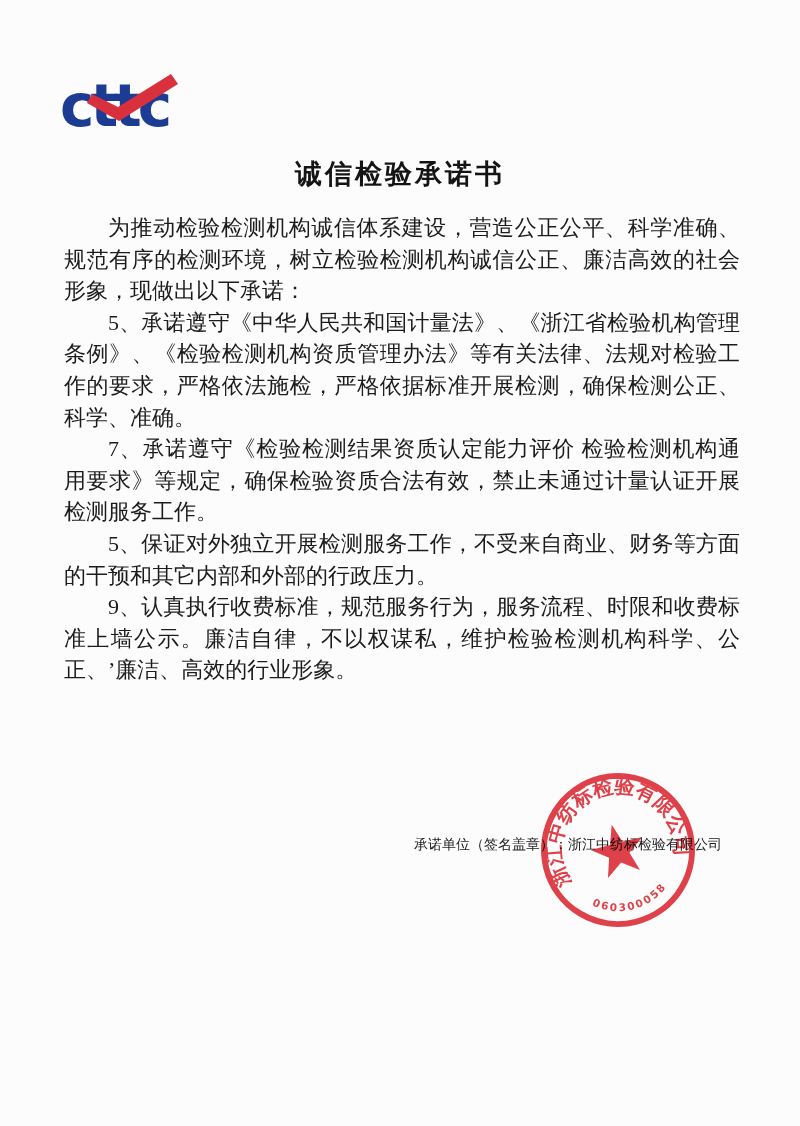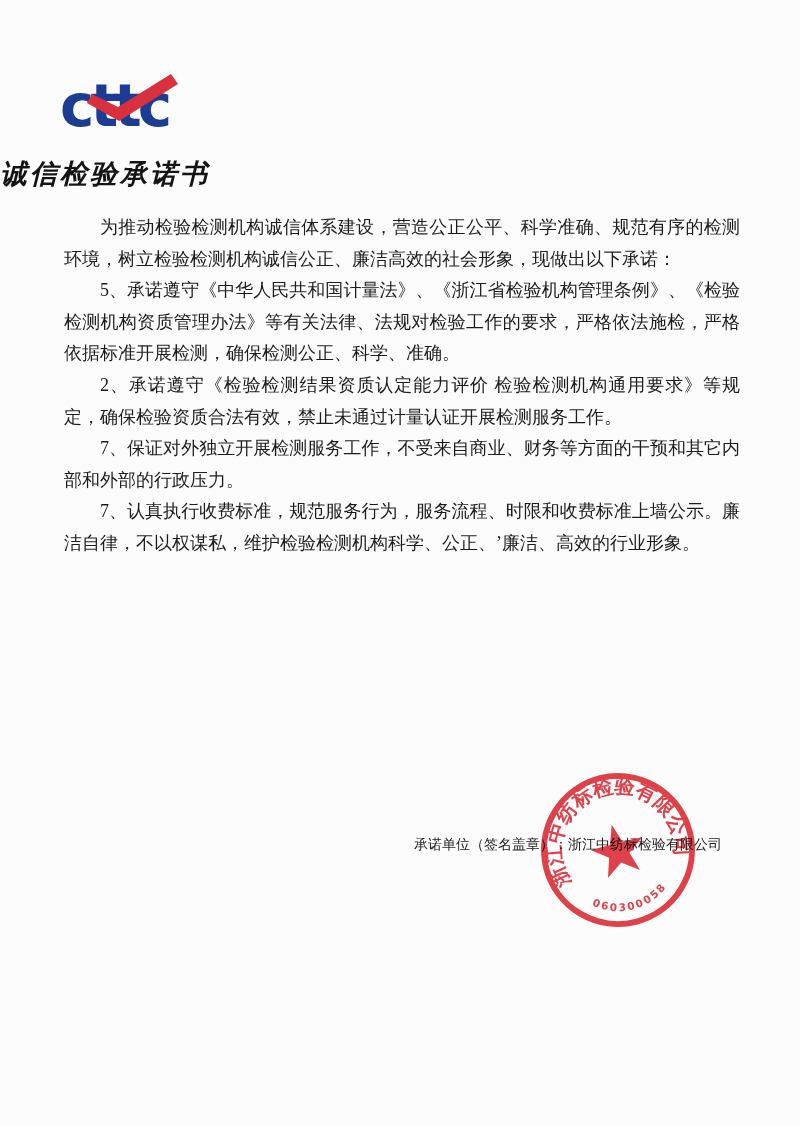--- a/index.html
+++ b/index.html
@@ -31,34 +31,33 @@
     letter-spacing: -4px;
     fill: #1b3c92;
   }
   
   .title {
     margin: 0;
     position: absolute;
     top: 156px;
     left: 0;
     width: 100%;
-    text-align: left;
+    text-align: center;
     font-size: 27px;
     font-weight: bold;
     letter-spacing: 3px;
     color: #141414;
-    font-style: italic;
   }
   
   .body {
     position: absolute;
     top: 212px;
     left: 64px;
     width: 676px;
-    font-size: 18px;
+    font-size: 22px;
     line-height: 31.6px;
     text-align: justify;
   }
   .body p {
     margin: 0;
     text-indent: 2em;
   }
   
   .signature {
     position: absolute;
@@ -110,23 +109,23 @@
   <svg class="logo" viewBox="0 0 140 62" aria-label="cttc logo">
     <text class="logo-text" x="0" y="52">cttc</text>
     <polygon class="logo-check" points="32,20 58,33 111,0 118,10 59,47 27,29"></polygon>
   </svg>
 
   <h1 class="title">诚信检验承诺书</h1>
 
   <div class="body">
     <p>为推动检验检测机构诚信体系建设，营造公正公平、科学准确、规范有序的检测环境，树立检验检测机构诚信公正、廉洁高效的社会形象，现做出以下承诺：</p>
     <p>5、承诺遵守《中华人民共和国计量法》、《浙江省检验机构管理条例》、《检验检测机构资质管理办法》等有关法律、法规对检验工作的要求，严格依法施检，严格依据标准开展检测，确保检测公正、科学、准确。</p>
-    <p>2、承诺遵守《检验检测结果资质认定能力评价 检验检测机构通用要求》等规定，确保检验资质合法有效，禁止未通过计量认证开展检测服务工作。</p>
-    <p>7、保证对外独立开展检测服务工作，不受来自商业、财务等方面的干预和其它内部和外部的行政压力。</p>
-    <p>7、认真执行收费标准，规范服务行为，服务流程、时限和收费标准上墙公示。廉洁自律，不以权谋私，维护检验检测机构科学、公正、’廉洁、高效的行业形象。</p>
+    <p>7、承诺遵守《检验检测结果资质认定能力评价 检验检测机构通用要求》等规定，确保检验资质合法有效，禁止未通过计量认证开展检测服务工作。</p>
+    <p>5、保证对外独立开展检测服务工作，不受来自商业、财务等方面的干预和其它内部和外部的行政压力。</p>
+    <p>9、认真执行收费标准，规范服务行为，服务流程、时限和收费标准上墙公示。廉洁自律，不以权谋私，维护检验检测机构科学、公正、’廉洁、高效的行业形象。</p>
   </div>
 
   <div class="signature">
     <p>承诺单位（签名盖章）：浙江中纺标检验有限公司</p>
   </div>
 
   <div class="stamp">
     <svg viewBox="0 0 220 220" width="220" height="220">
       <circle class="seal-ring" cx="110" cy="110" r="74"></circle>
       <path id="sealArcTop" d="M 56.4 129.5 A 57 57 0 1 1 163.6 129.5" fill="none"></path>

